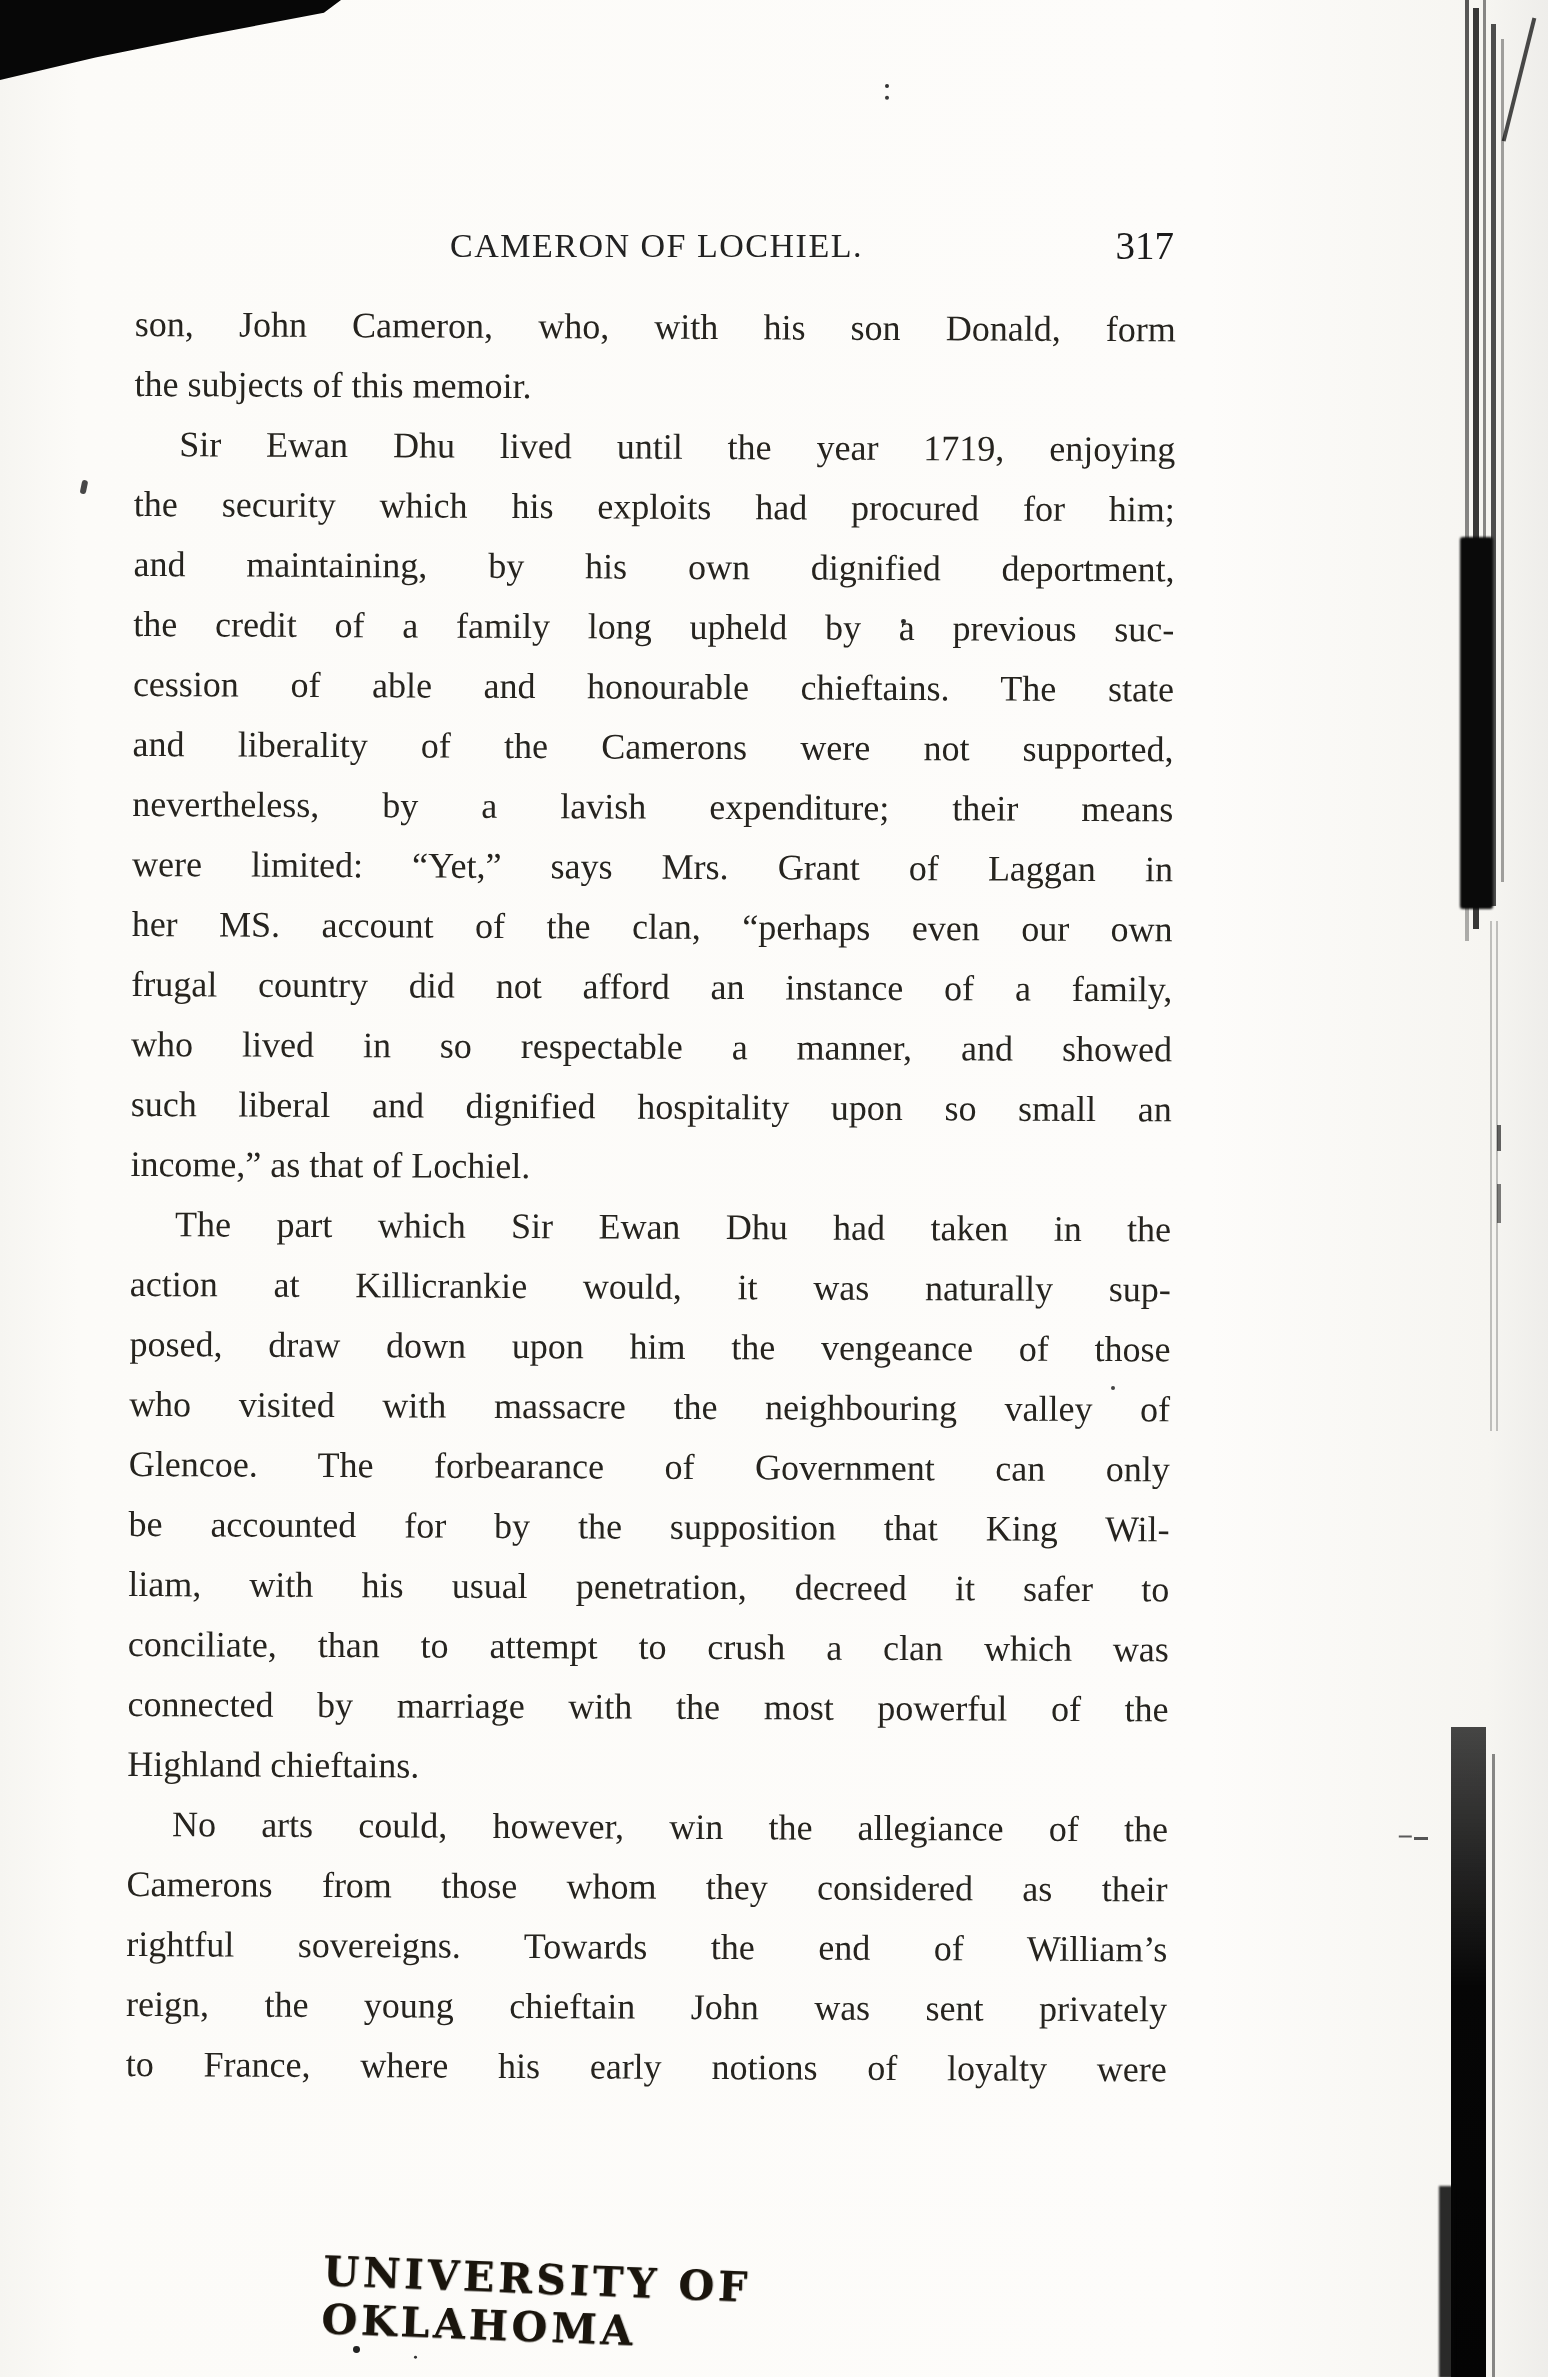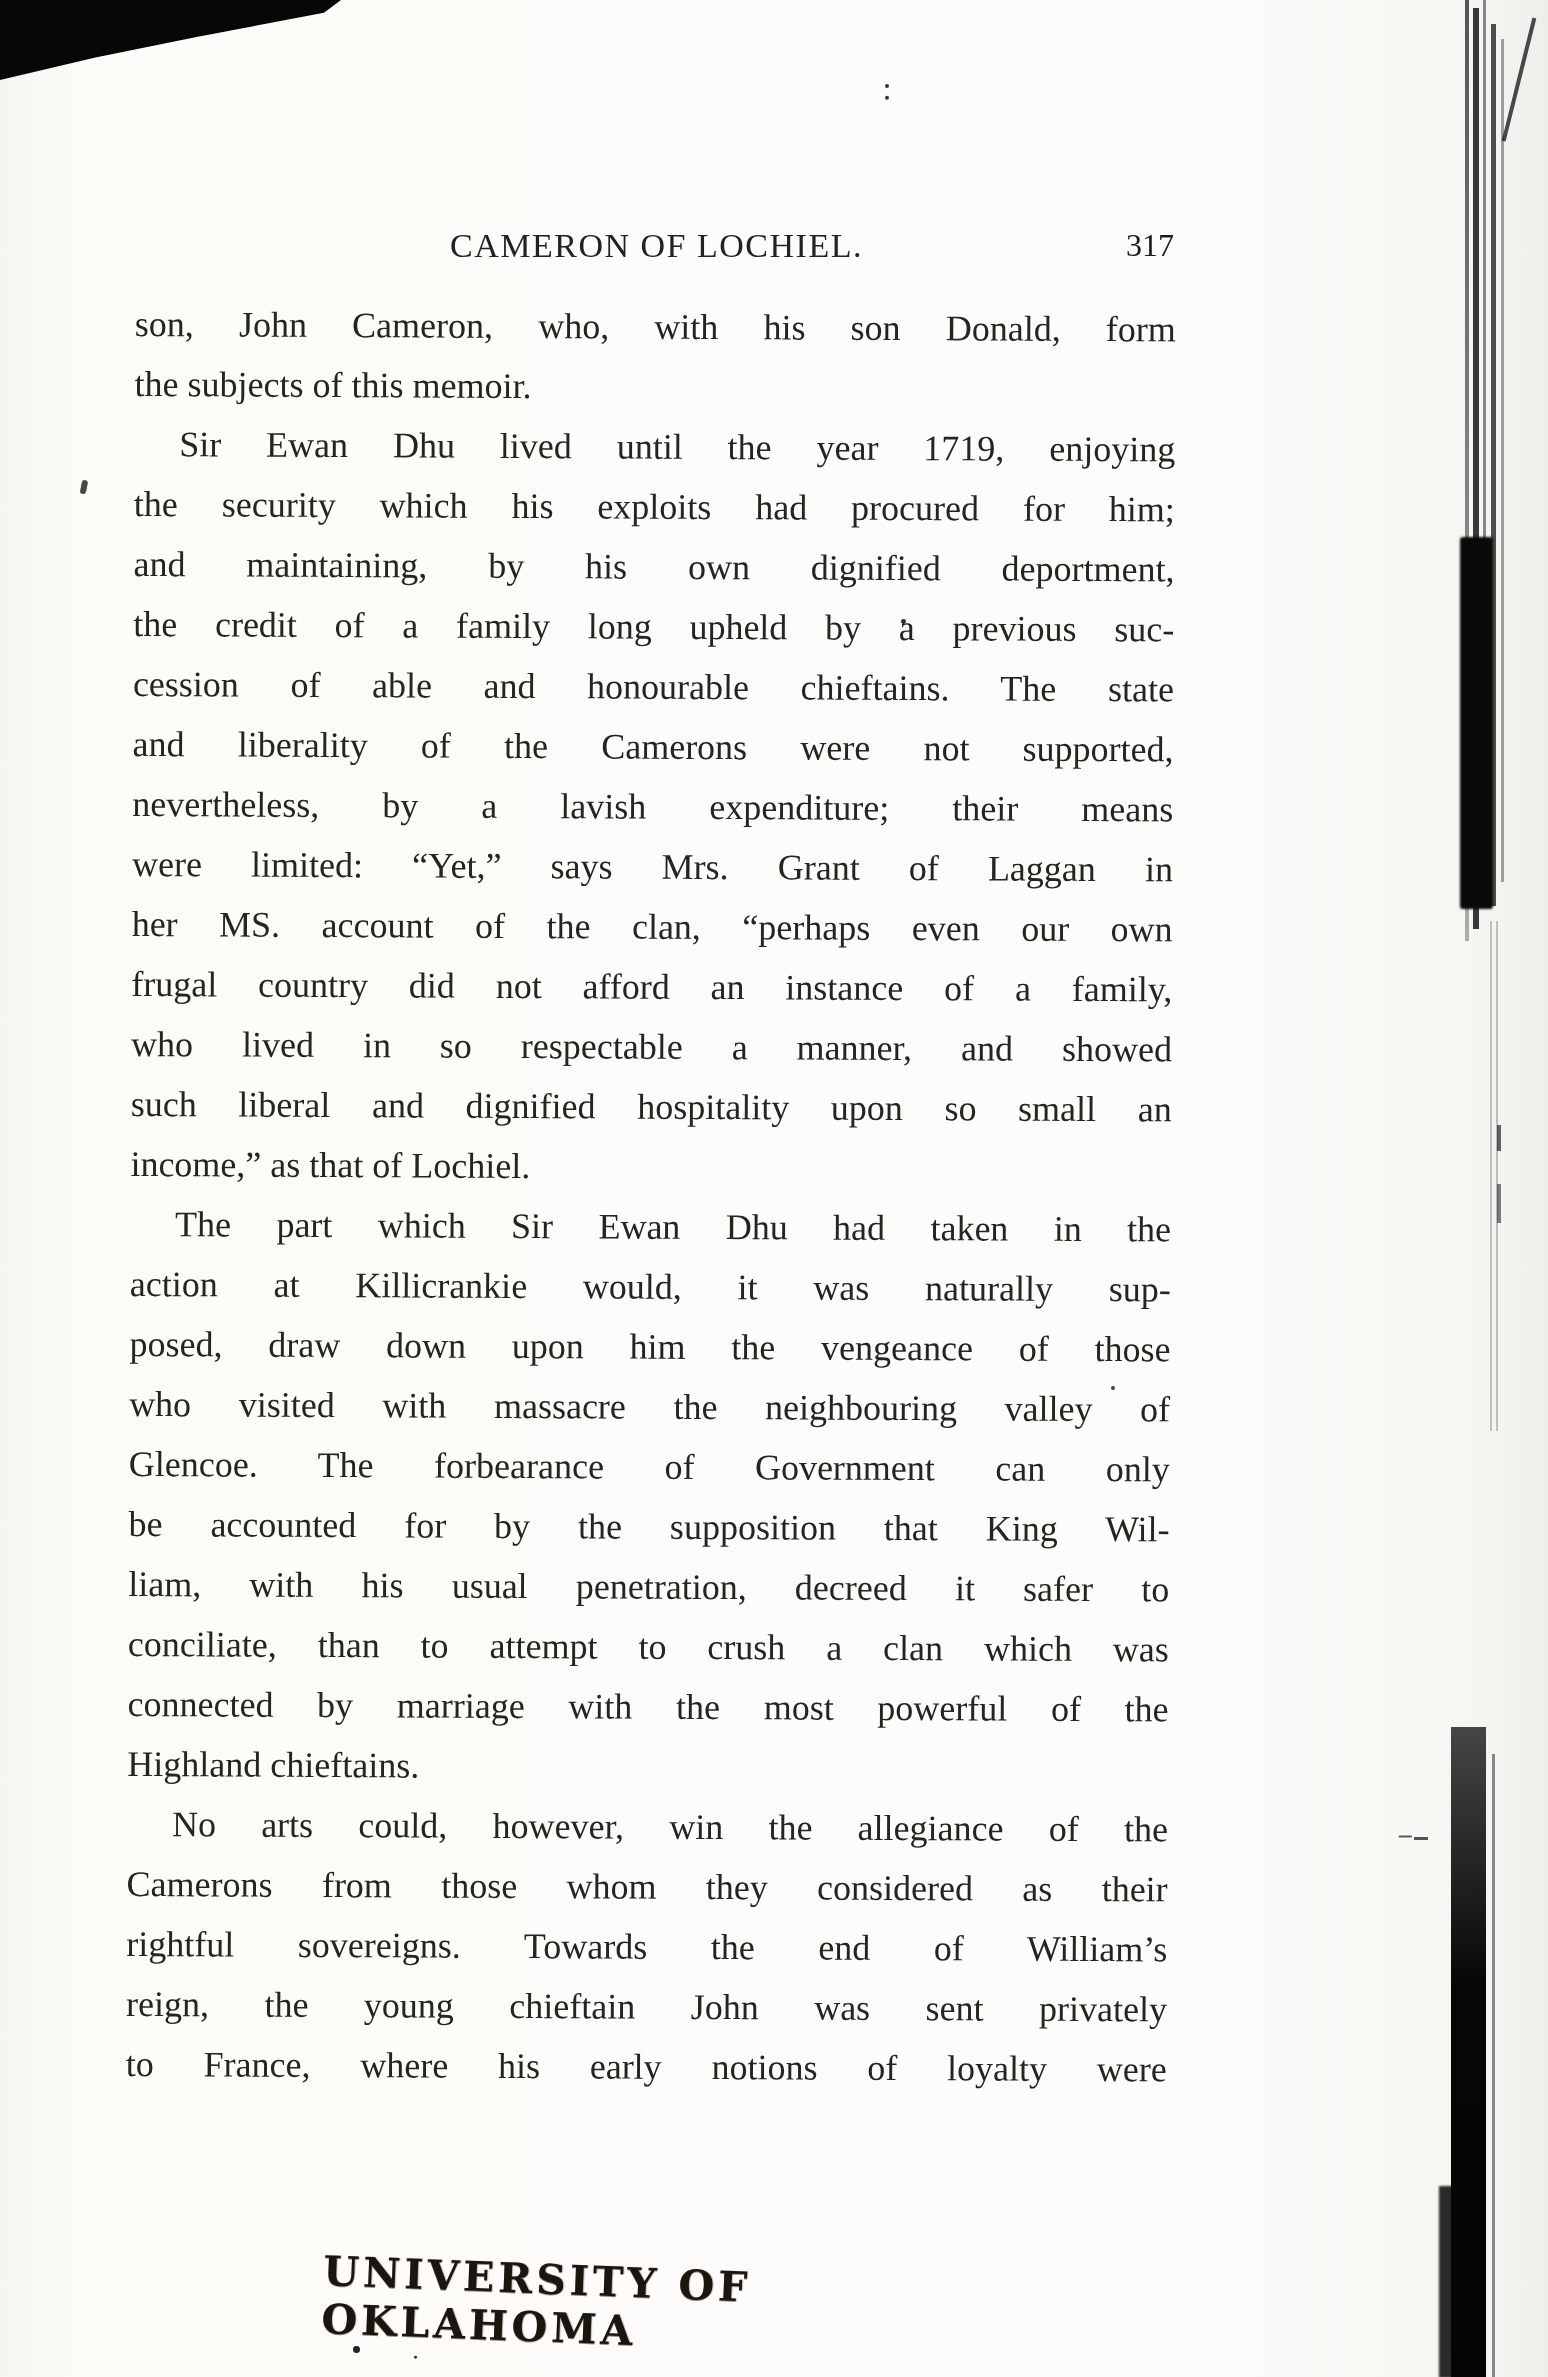--- a/index.html
+++ b/index.html
@@ -44,21 +44,21 @@
   .sp4 { left:1414px; top:1837px; width:13.7px; height:2.9px; background:#555; box-shadow:-15.7px -2px 0 -0.5px #5a5a5a; }
   .sp5 { left:1111px; top:1386px; width:3.9px;  height:3.9px; background:#444; border-radius:50%; }
   .sp6 { left:353px;  top:2346px; width:6.9px;  height:6.9px; background:#222; border-radius:50%; box-shadow:59px 7.8px 0 -2px #333; }
 
   
   .page-header { position:absolute; left:137px; top:220px; width:1039px; height:51px; color:#1e1e1e; }
   .running-title {
     position:absolute; left:0; right:0; text-align:center;
     font-size:34px; letter-spacing:1.5px; line-height:51px; color:#222;
   }
-  .page-number { position:absolute; right:2px; top:0; font-size:32px; line-height:51px; color:#1b1b1b; }
+  .page-number { position:absolute; right:2px; top:0; font-size:39px; line-height:51px; color:#1b1b1b; }
 
   
   .body-text {
     position:absolute; left:135px; top:294px; width:1041px;
     transform:rotate(0.3deg); transform-origin:top left;
     font-size:36px; color:#26241f;
   }
   .line { height:60px; line-height:60px; white-space:nowrap; }
   .line.j { white-space:normal; text-align:justify; text-align-last:justify; }
   .line.last { white-space:normal; text-align:left; }

